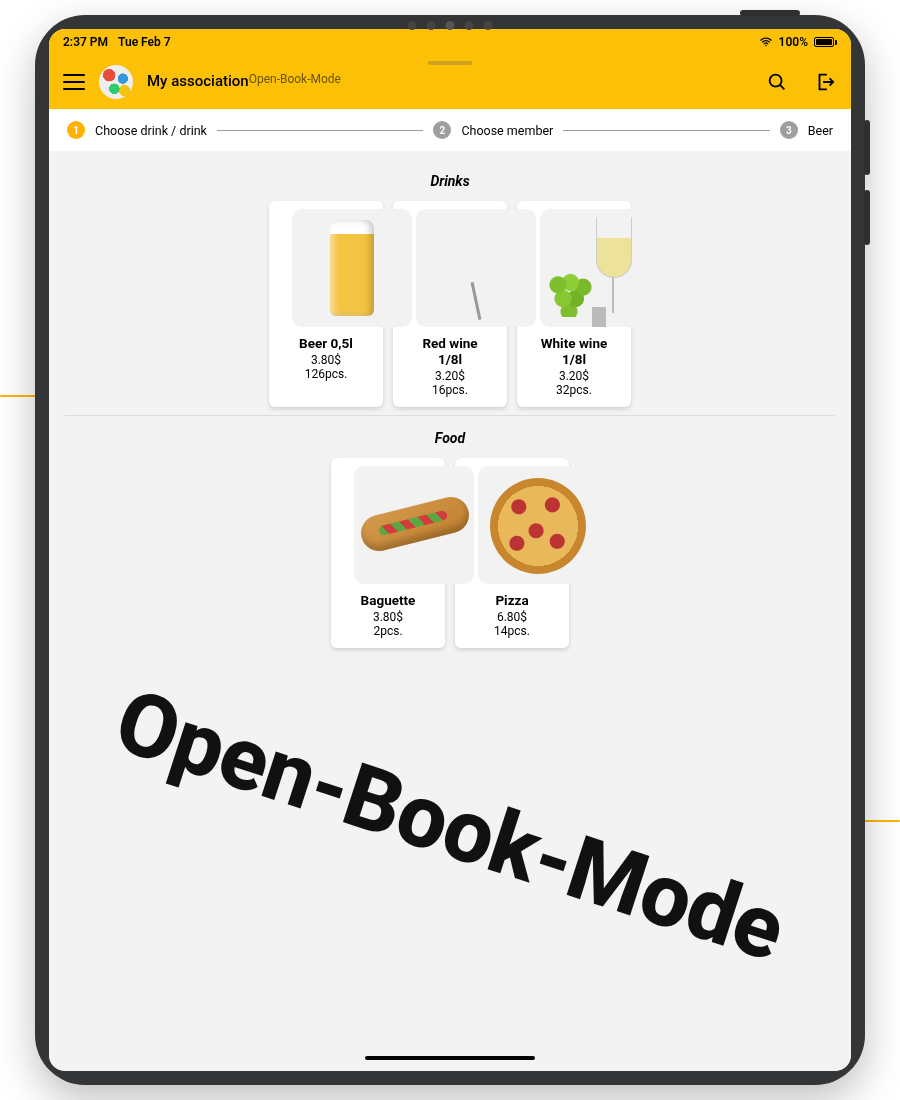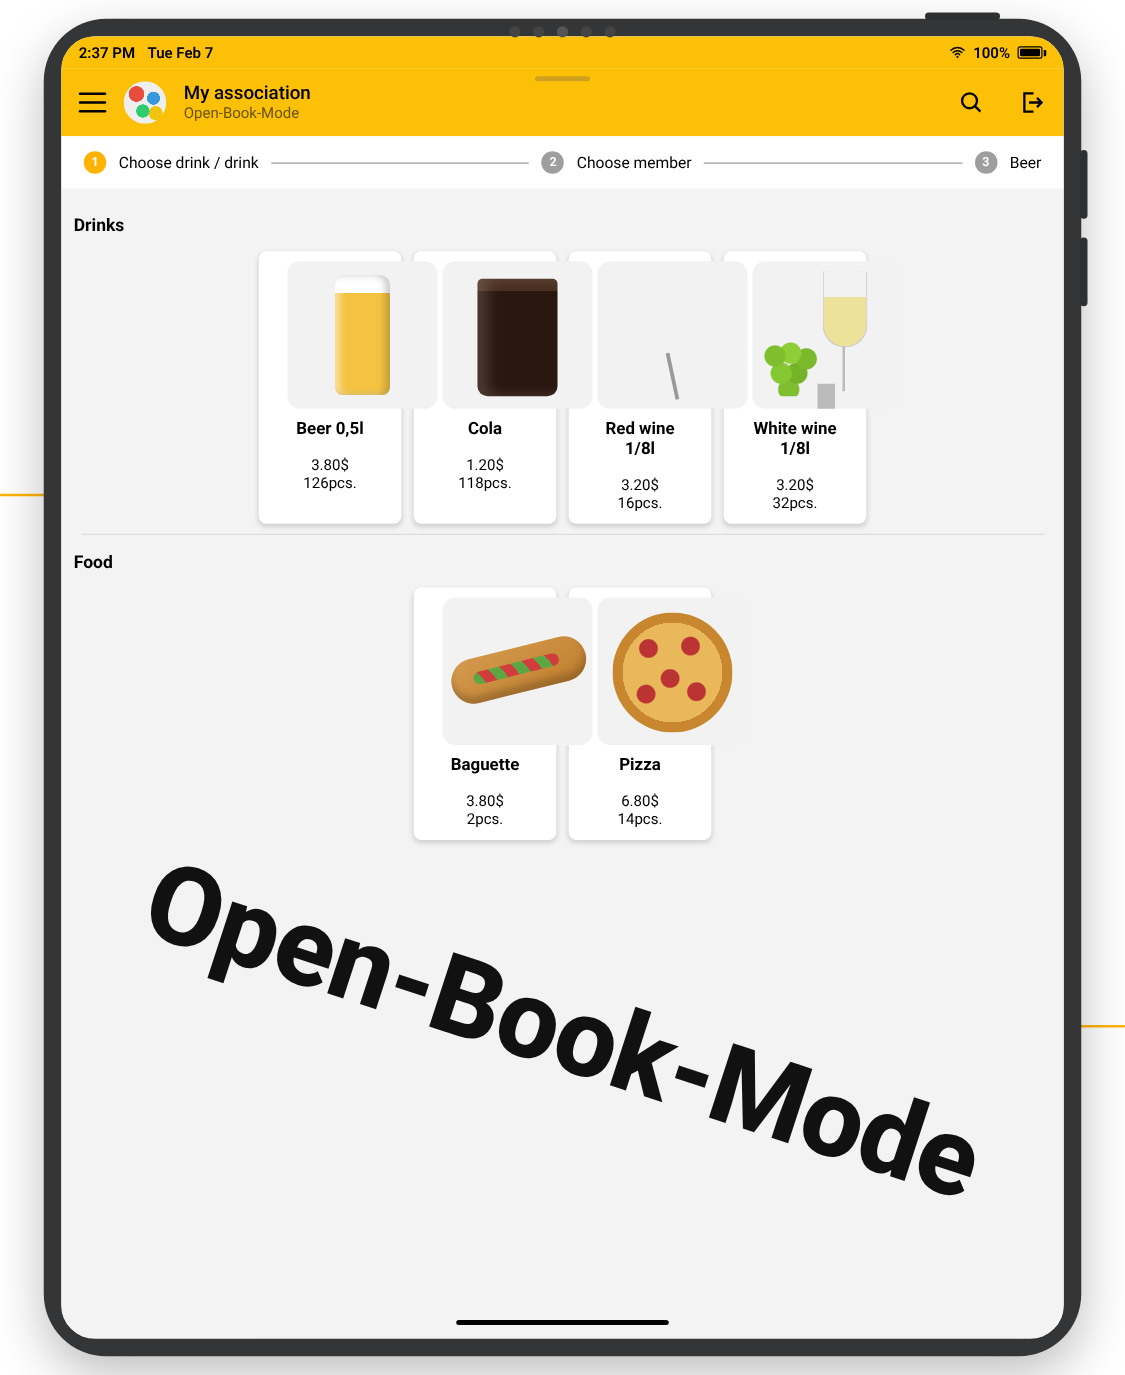--- a/index.html
+++ b/index.html
@@ -22,21 +22,21 @@
     box-shadow:0 15px 40px rgba(0,0,0,.25);
   }
   .side-btn{position:absolute;background:#2d2f31;border-radius:4px}
   .side-btn.a{right:-5px;top:105px;width:6px;height:55px}
   .side-btn.b{right:-5px;top:175px;width:6px;height:55px}
   .side-btn.c{top:-5px;right:65px;height:6px;width:60px}
 
   .bezel{
     position:absolute;inset:14px;
     background:#f3f3f3;
-    border-radius:27px;
+    border-radius:16px;
     overflow:hidden;
   }
   .notch-dots{
     position:absolute;top:6px;left:50%;transform:translateX(-50%);
     display:flex;gap:10px;z-index:30;
   }
   .notch-dots span{width:9px;height:9px;border-radius:50%;background:#444}
   .notch-dots span.big{width:9px;height:9px;background:#555}
 
   
@@ -70,21 +70,21 @@
   .avatar{
     width:34px;height:34px;border-radius:50%;
     background:
       radial-gradient(circle at 30% 30%, #e74c3c 0 18%, transparent 19%),
       radial-gradient(circle at 70% 40%, #3498db 0 16%, transparent 17%),
       radial-gradient(circle at 45% 70%, #2ecc71 0 17%, transparent 18%),
       radial-gradient(circle at 75% 75%, #f1c40f 0 15%, transparent 16%),
       #eee;
     flex-shrink:0;
   }
-  .appbar .titles{display:flex;flex-direction:column;line-height:1.15}
+  .appbar .titles{display:flex;flex-direction:row;line-height:1.15}
   .appbar .title{font-size:15px;font-weight:500;color:#000}
   .appbar .subtitle{font-size:12px;color:#6b5400}
   .appbar .spacer{flex:1}
   .icon-btn{width:24px;height:24px;display:flex;align-items:center;justify-content:center;cursor:pointer}
   .icon-btn svg{width:22px;height:22px;stroke:#000;fill:none;stroke-width:2}
 
   
   .stepper{
     background:#fff;
     display:flex;align-items:center;
@@ -96,40 +96,41 @@
   .step-dot.inactive{background:#9e9e9e}
   .step-line{flex:1;height:1px;background:#9e9e9e}
 
   .content{
     background:#f3f3f3;
     padding:18px 10px 0;
     height:calc(100% - 26px - 54px - 43px);
     position:relative;
   }
   .section-title{
-    text-align:left;font-weight:700;font-size:14px;
+    text-align:center;font-weight:700;font-size:14px;
     margin:4px 0 12px;
+    font-style:italic;
   }
   .grid{
     display:flex;justify-content:center;gap:10px;flex-wrap:wrap;
     margin-bottom:8px;
   }
   .card{
     width:114px;background:#fff;border-radius:6px;
     box-shadow:0 2px 4px rgba(0,0,0,.15);
     padding:8px 23px 10px;
     text-align:center;
     cursor:pointer;
   }
   .card .img{
     width:120px;height:118px;margin:0 auto 8px;border-radius:10px;
     background:#f2f2f2;position:relative;overflow:hidden;
   }
   .card .name{font-weight:700;font-size:13.5px}
-  .card .price{font-size:12px;color:#000;margin-top:14px}
+  .card .price{font-size:12px;color:#000;margin-top:2px}
   .card .stock{font-size:12px;color:#000}
 
   .divider{height:1px;background:#ddd;margin:8px 6px 14px}
 
   
   .beer{
     background:linear-gradient(#fff 0 12%, #f7e7a1 12% 20%, #e6a817 20% 92%, #c58a0d 92% 100%);
     border-radius:10px;
     display:flex;align-items:center;justify-content:center;
   }
@@ -289,26 +290,20 @@
 
       <div class="section-title">Drinks</div>
       <div class="grid">
         <div class="card">
           <div class="img beer"></div>
           <div class="name">Beer 0,5l</div>
           <div class="price">3.80$</div>
           <div class="stock">126pcs.</div>
         </div>
         <div class="card">
-          <div class="img cola"></div>
-          <div class="name">Cola</div>
-          <div class="price">1.20$</div>
-          <div class="stock">118pcs.</div>
-        </div>
-        <div class="card">
           <div class="img redwine"></div>
           <div class="name">Red wine 1/8l</div>
           <div class="price">3.20$</div>
           <div class="stock">16pcs.</div>
         </div>
         <div class="card">
           <div class="img whitewine">
               <div class="grapes"></div>
             </div>
           <div class="name">White wine 1/8l</div>

